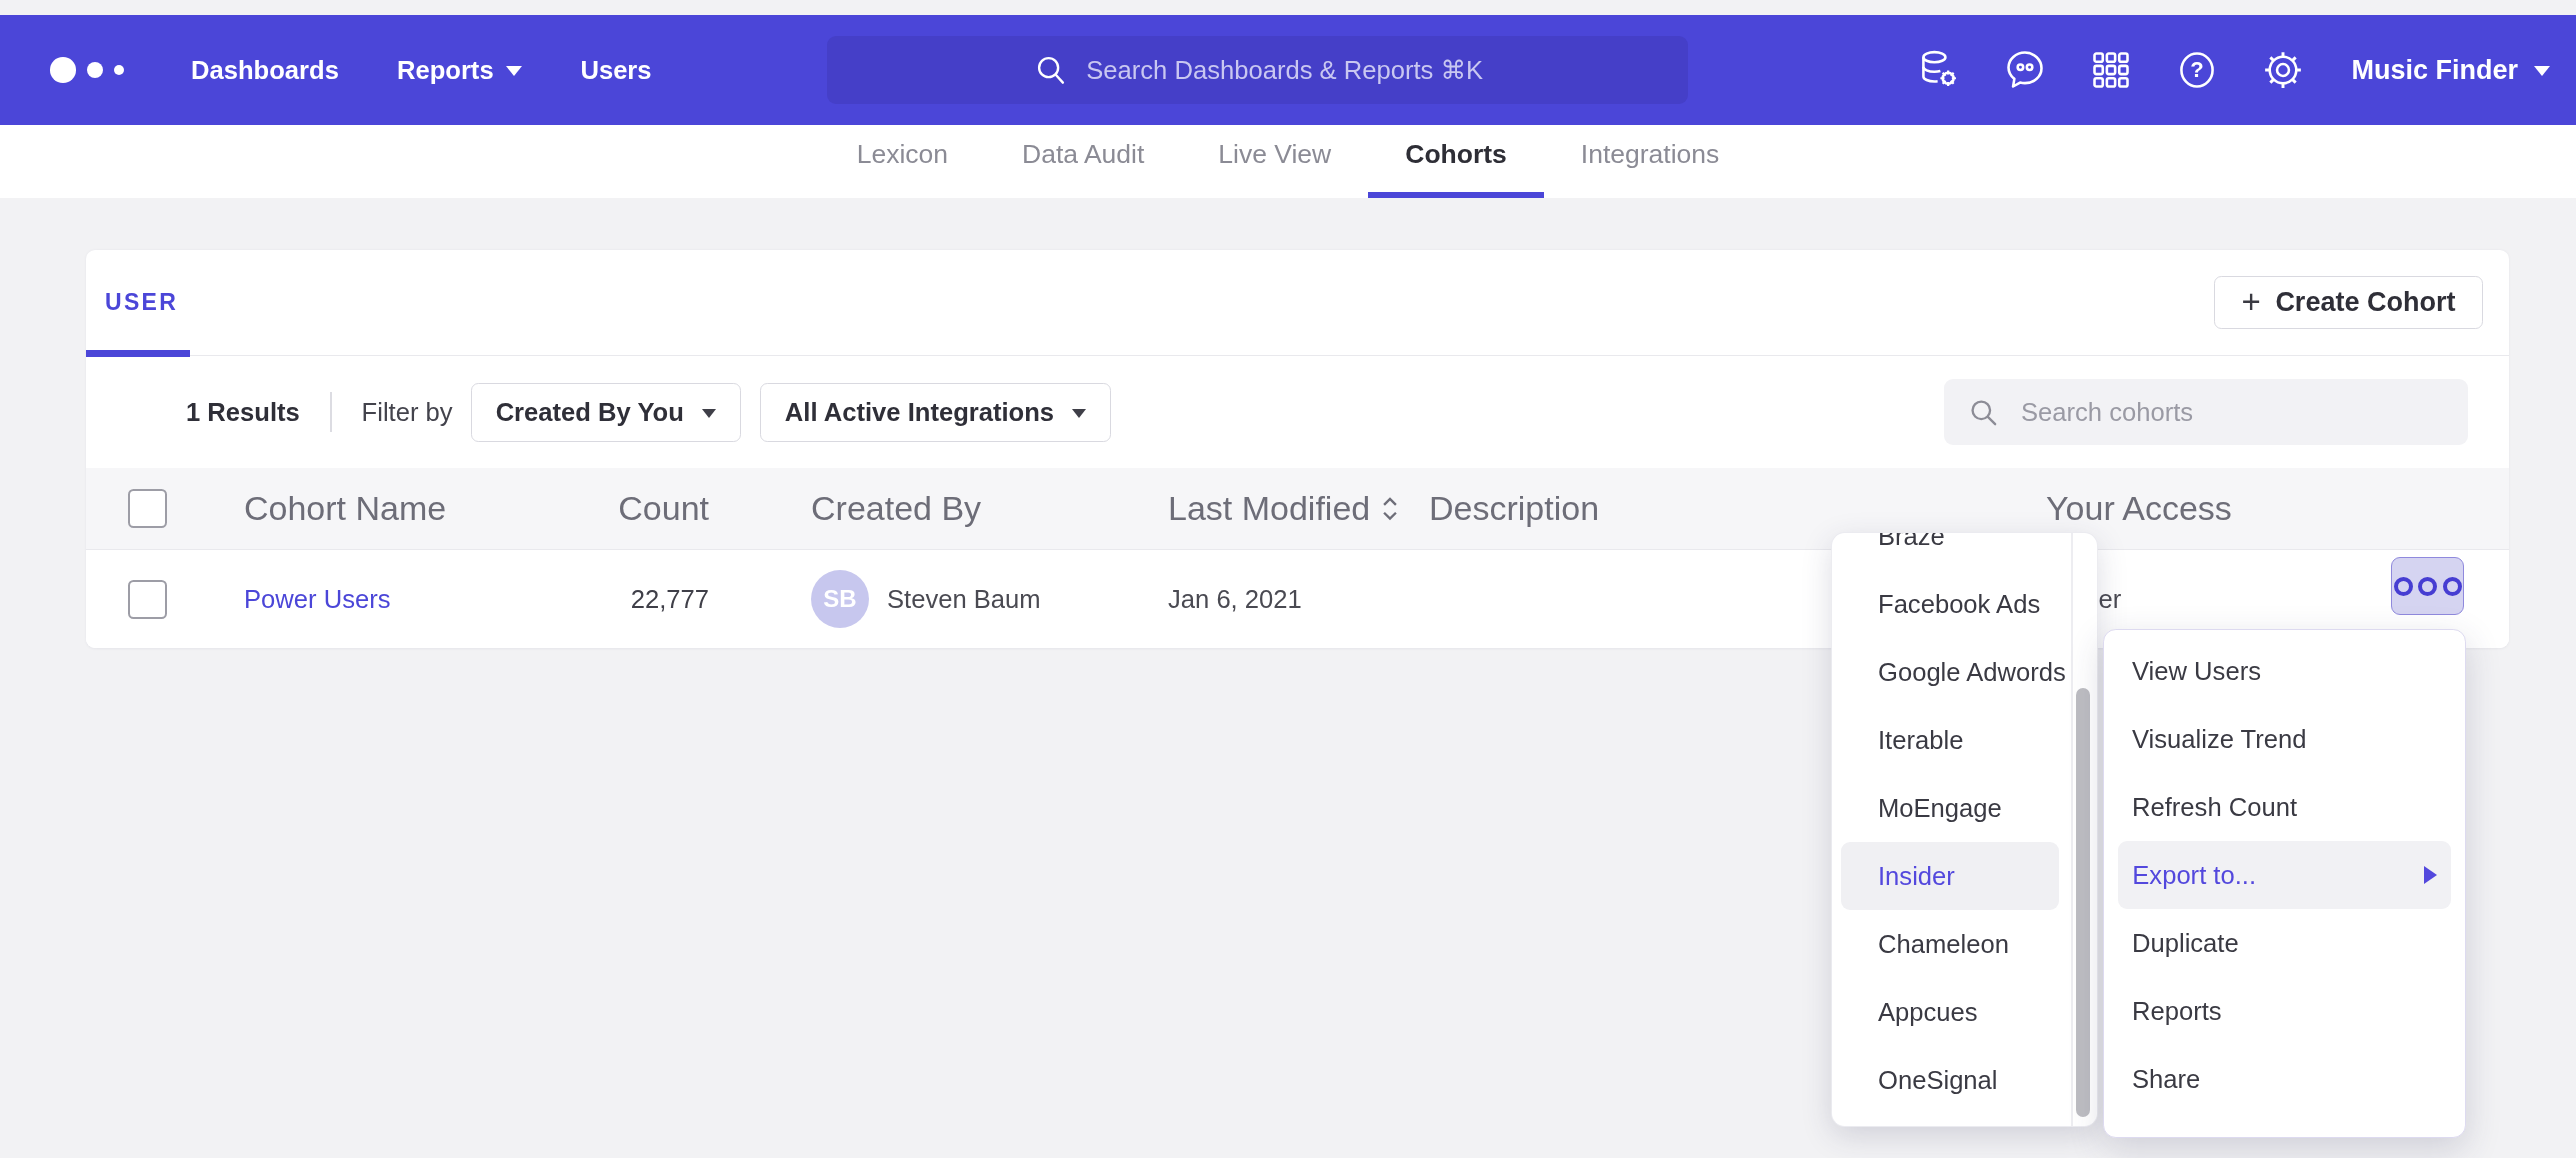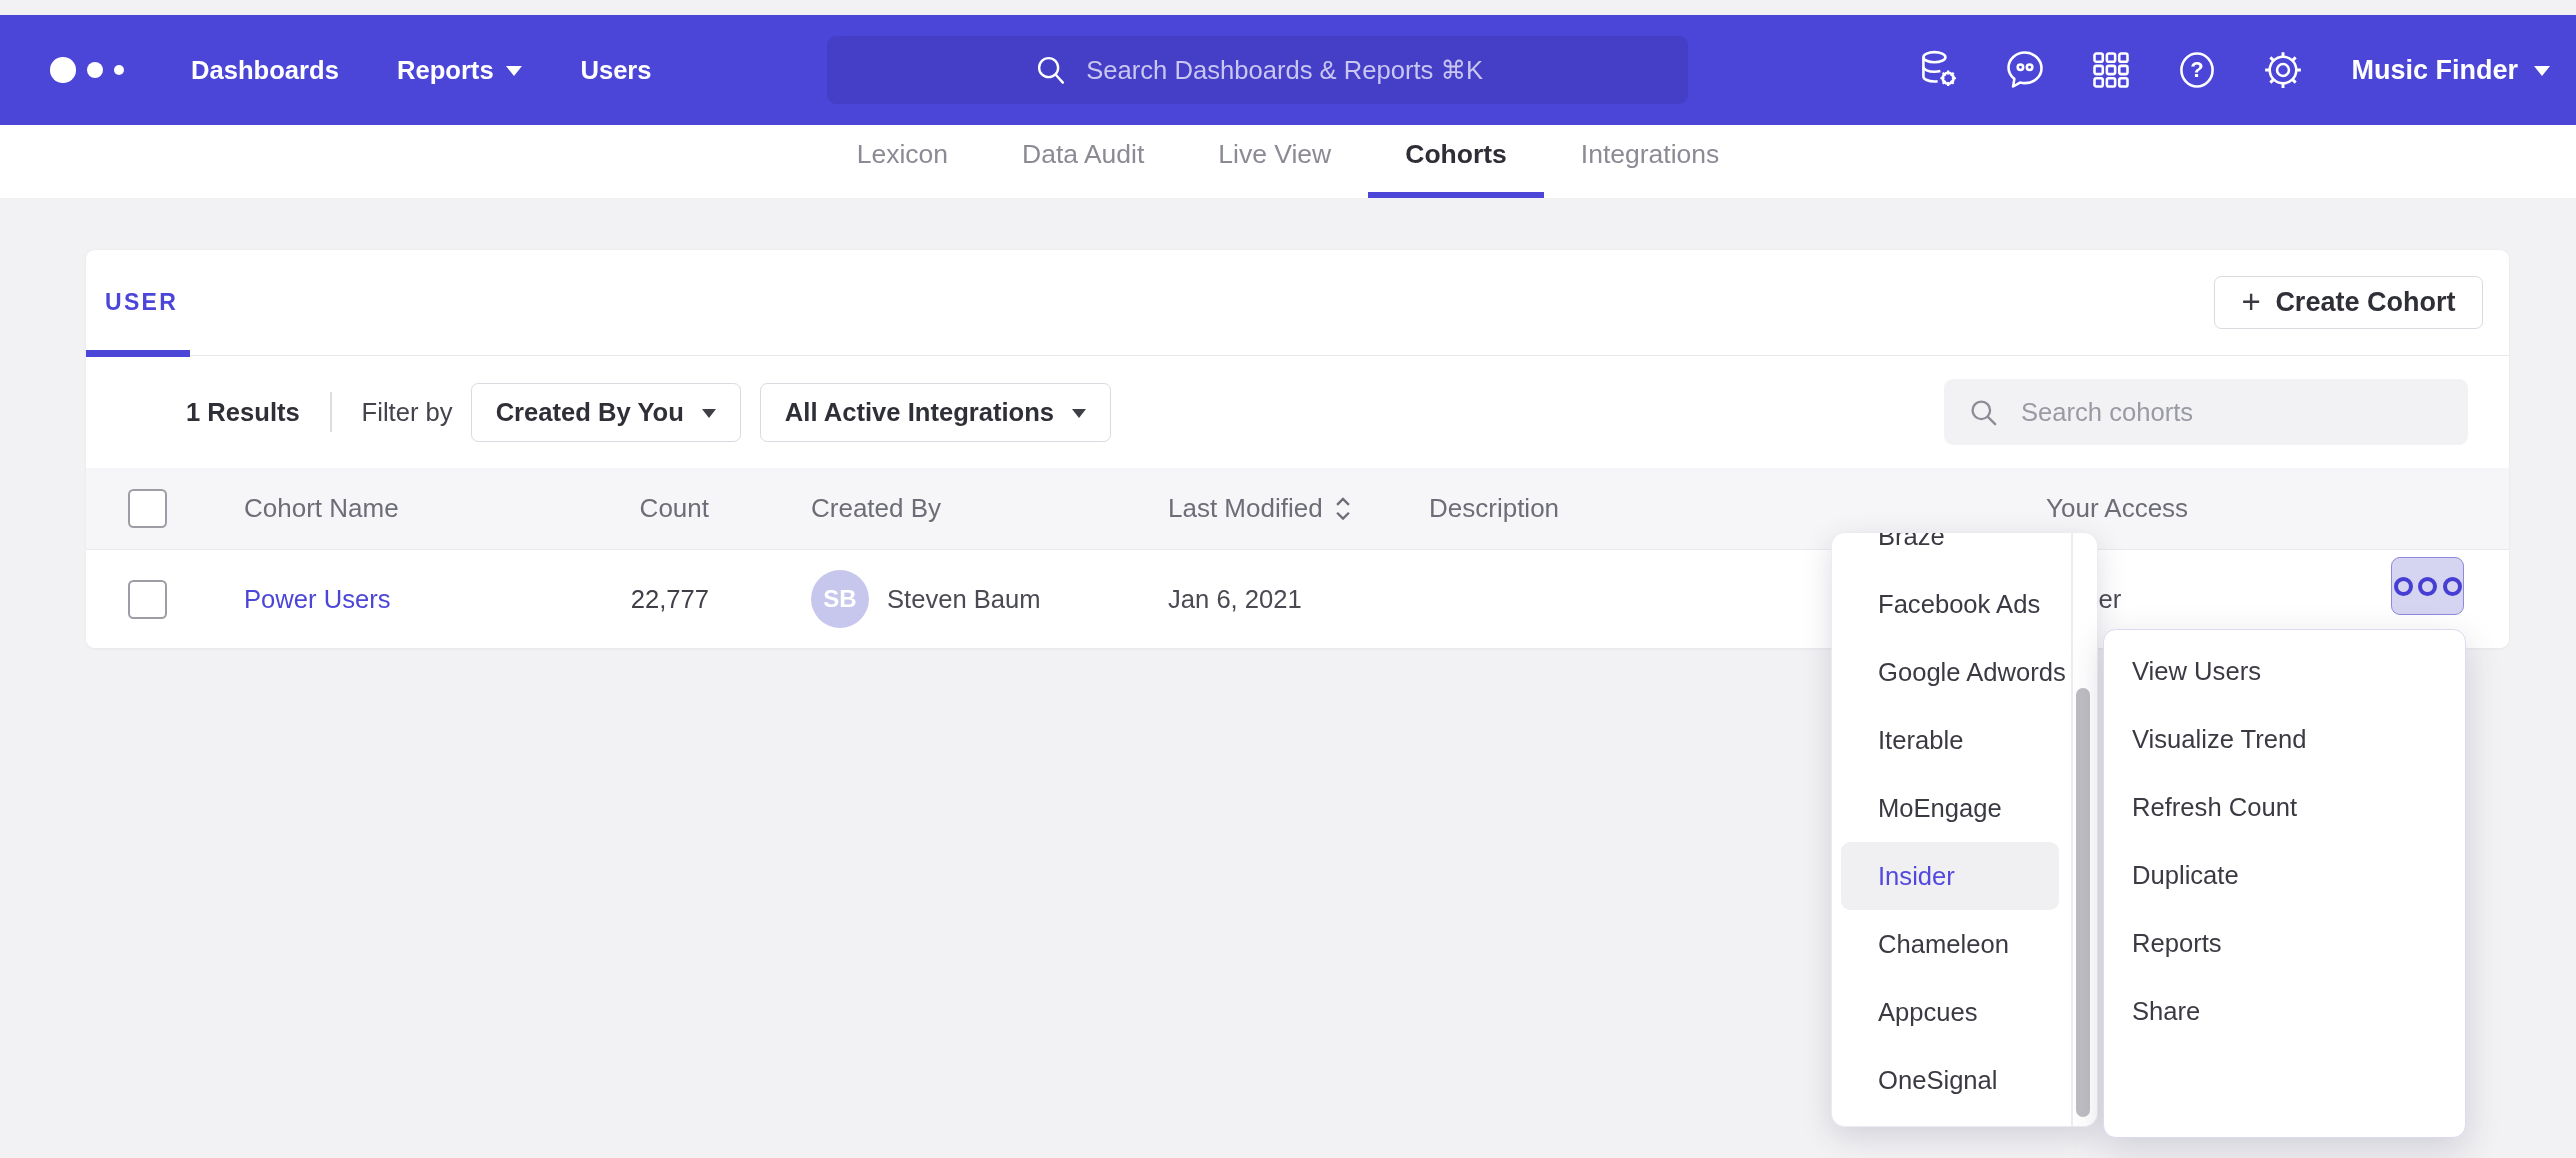--- a/index.html
+++ b/index.html
@@ -41,21 +41,21 @@
   .filter-row{height:112px;display:flex;align-items:center;}
   .results{margin-left:100px;font-size:25.6px;font-weight:600;color:#2f2f38;}
   .vdiv{margin:0 30px;width:1.8px;height:40px;background:#dcdce2;}
   .filter-by{font-size:25.6px;color:#43434c;margin-right:18px;}
   .dropdown{height:57px;padding:0 24px;border:1.8px solid #d9d9e0;border-radius:7.3px;background:#fff;display:flex;align-items:center;gap:18px;font-size:25.6px;font-weight:600;color:#2f2f38;margin-right:19px;cursor:pointer;}
   .caret-d{width:0;height:0;border-left:7.3px solid transparent;border-right:7.3px solid transparent;border-top:9px solid #3f3f48;margin-top:2.7px;}
   .search-cohorts{margin-left:auto;margin-right:41px;width:524px;height:66px;background:#f2f2f5;border-radius:9px;display:flex;align-items:center;padding:0 22px;gap:18px;box-sizing:border-box;}
   .search-cohorts input{border:none;outline:none;background:transparent;font-family:"Liberation Sans",sans-serif;font-size:25.6px;color:#4a4a52;width:402px;}
   .search-cohorts input::placeholder{color:#9a9aa4;}
 
-  .thead{height:81px;background:#f6f6f8;border-bottom:1.8px solid #e9e9ed;display:flex;align-items:center;font-size:26px;color:#6d6d78;}
+  .thead{height:81px;background:#f6f6f8;border-bottom:1.8px solid #e9e9ed;display:flex;align-items:center;font-size:34px;color:#6d6d78;}
   .trow{height:98px;background:#fff;display:flex;align-items:center;font-size:25.6px;color:#4a4a52;border-radius:0 0 9px 9px;}
   .cbx{width:35px;height:35px;margin-left:42px;border:2.7px solid #9d9da6;border-radius:5.5px;background:#fff;flex:0 0 auto;cursor:pointer;}
   .col-name{margin-left:77px;width:301px;flex:0 0 auto;}
   .col-count{width:164px;text-align:right;flex:0 0 auto;}
   .col-created{margin-left:102px;width:274px;display:flex;align-items:center;gap:18px;flex:0 0 auto;}
   .col-mod{margin-left:83px;width:238px;display:flex;align-items:center;gap:9px;flex:0 0 auto;}
   .col-desc{margin-left:23px;width:548px;flex:0 0 auto;}
   .col-access{margin-left:69px;width:274px;flex:0 0 auto;}
   .col-actions{flex:1;}
   .cohort-link{color:#4b46d8;font-weight:500;cursor:pointer;}
@@ -264,19 +264,23 @@
       <div class="sm-item">OneSignal</div>
     </div>
     <div class="sm-gutter"></div>
     <div class="sm-thumb"></div>
   </div>
 
   <div class="ctx-menu">
     <div class="cm-item">View Users</div>
     <div class="cm-item">Visualize Trend</div>
     <div class="cm-item">Refresh Count</div>
+    <div class="cm-item hl">
+      <span>Export to...</span>
+      <span class="cm-arrow"></span>
+    </div>
     <div class="cm-item">Duplicate</div>
     <div class="cm-item">Reports</div>
     <div class="cm-item">Share</div>
   </div>
 
 </div>
 
 
 </body></html>

